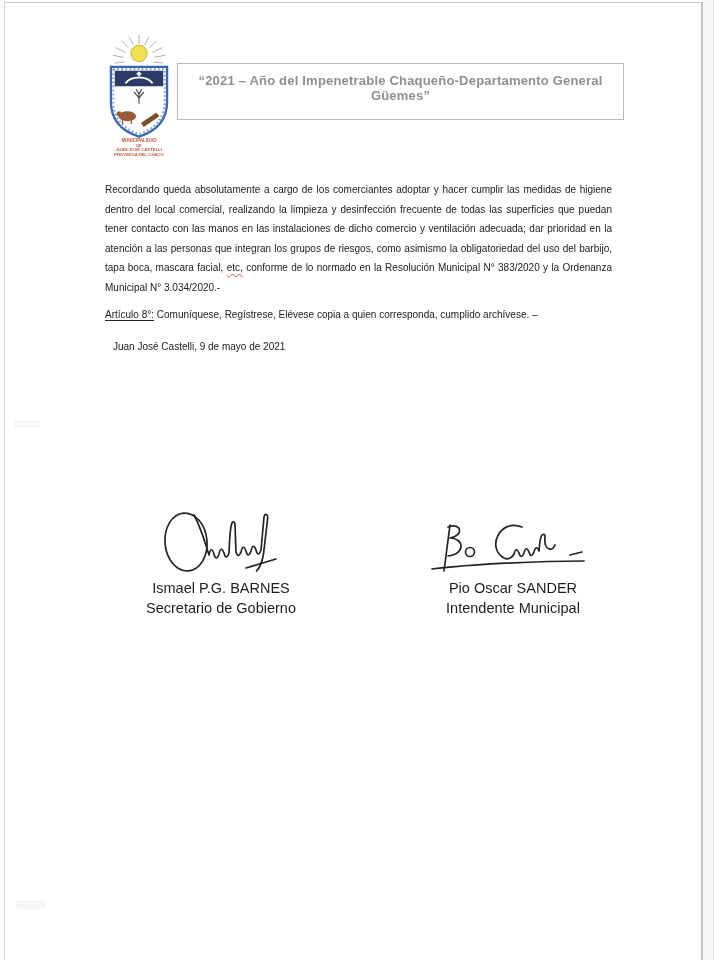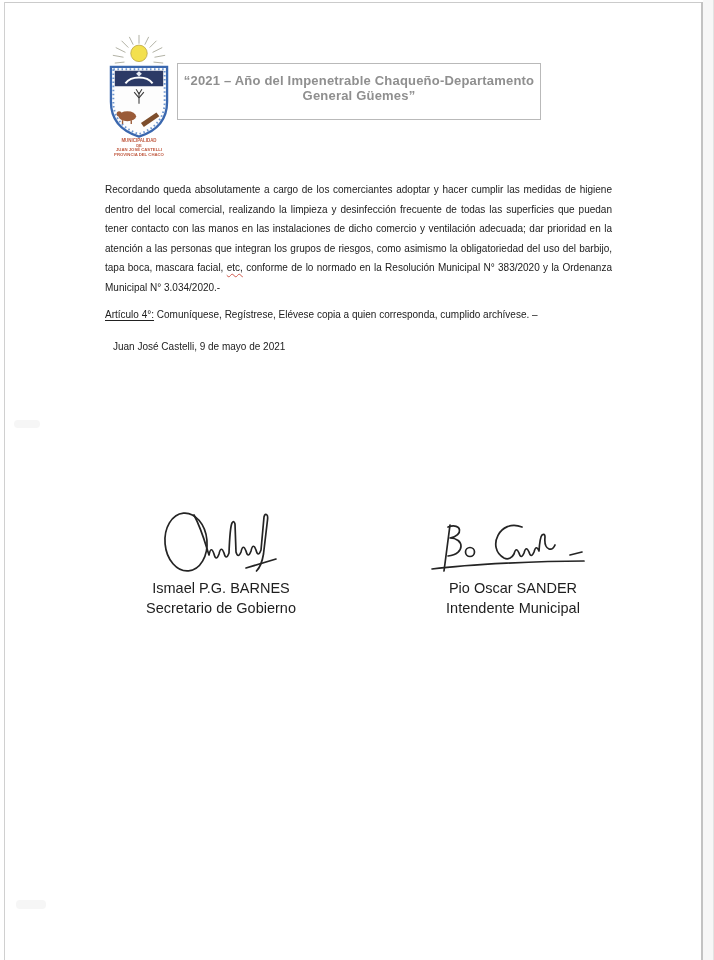--- a/index.html
+++ b/index.html
@@ -15,21 +15,21 @@
   
   .edge-top    { position: absolute; top: 2px; left: 4px; right: 11px; height: 1px; background: #cbcbcb; }
   .edge-left   { position: absolute; top: 2px; left: 4px; bottom: 0; width: 1px; background: #d0d0d0; }
   .edge-right  { position: absolute; top: 2px; right: 11px; bottom: 0; width: 2px; background: #c3c3c3; }
   .edge-band   { position: absolute; top: 0; right: 0; width: 11px; bottom: 0; background: #f7f7f7; border-right: 1px solid #e3e3e3; box-sizing: border-box; }
   .smudge { position: absolute; background: #f6f6f6; border-radius: 4px; }
 
   
   .emblem { position: absolute; left: 98px; top: 34px; width: 82px; height: 122px; }
   .year-box {
-    position: absolute; left: 177px; top: 63px; width: 364px; height: 57px;
+    position: absolute; left: 177px; top: 63px; width: 447px; height: 57px;
     border: 1px solid #b9b9b9; box-sizing: border-box;
     text-align: center; padding-top: 9px;
     font-size: 13px; font-weight: bold; color: #8f8f8f; letter-spacing: 0.2px;
   }
 
   
   .doc-body {
     position: absolute; left: 105px; top: 180px; width: 507px;
     font-size: 10px; line-height: 19.5px; text-align: justify;
   }
@@ -111,21 +111,21 @@
   </svg>
 
   <div class="year-box">
     <span>“2021 – Año del Impenetrable Chaqueño-Departamento General Güemes”</span>
   </div>
 
   <div class="doc-body">
     <p><span>Recordando queda absolutamente a cargo de los comerciantes adoptar y hacer cumplir las medidas de higiene dentro del local comercial, realizando la limpieza y desinfección frecuente de todas las superficies que puedan tener contacto con las manos en las instalaciones de dicho comercio y ventilación adecuada; dar prioridad en la atención a las personas que integran los grupos de riesgos, como asimismo la obligatoriedad del uso del barbijo, tapa boca, mascara facial, </span><span class="spellcheck">etc,</span><span> conforme de lo normado en la Resolución Municipal N° 383/2020 y la Ordenanza Municipal N° 3.034/2020.-</span></p>
 
 
-    <p><span class="label-underline">Artículo 4°:</span><span> Comuníquese, Regístrese, Elévese copia a quien corresponda, cumplido archívese. –</span></p>
+    <p><span class="label-underline">Artículo 8°:</span><span> Comuníquese, Regístrese, Elévese copia a quien corresponda, cumplido archívese. –</span></p>
 
     <p class="dateline">Juan José Castelli, 9 de mayo de 2021</p>
   </div>
 
   <svg class="sig-svg" style="left:158px; top:502px;" width="140" height="80" viewBox="0 0 140 80">
     <ellipse class="ink" cx="28" cy="40" rx="21" ry="29" transform="rotate(-5 28 40)"></ellipse>
     <path class="ink" d="M36 13 C44 28 48 44 51 53
       q2 -10 5 -1 q2 8 5 0 q2 -9 5 -1 q2 8 5 0
       q1 -26 3 -30 q2 -3 3 1 l1 28
       q2 7 5 0 q2 -9 5 -1 q2 8 5 0 q2 -9 5 -1 q2 8 5 0

